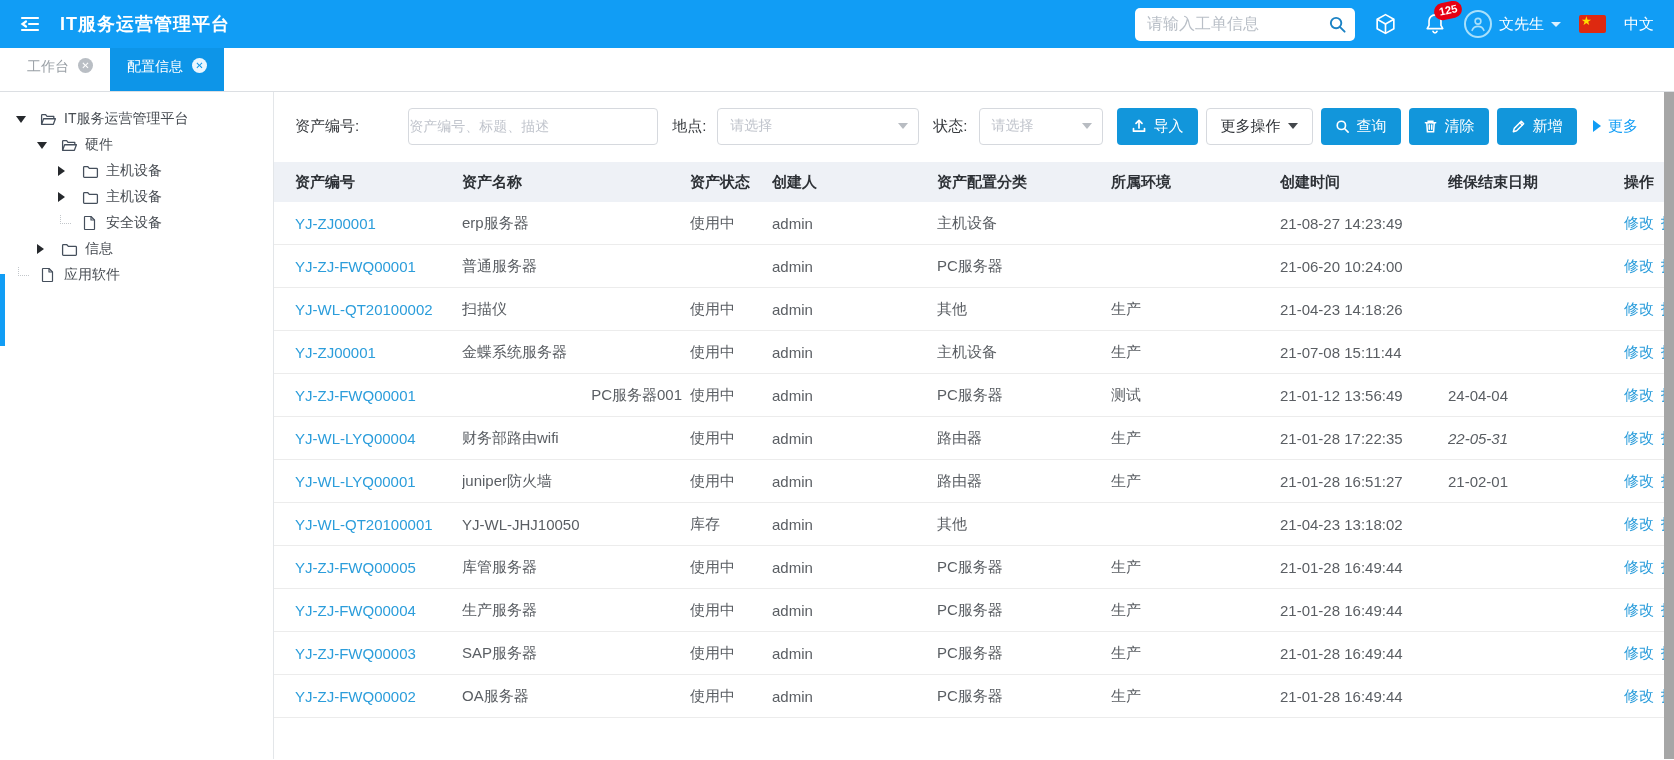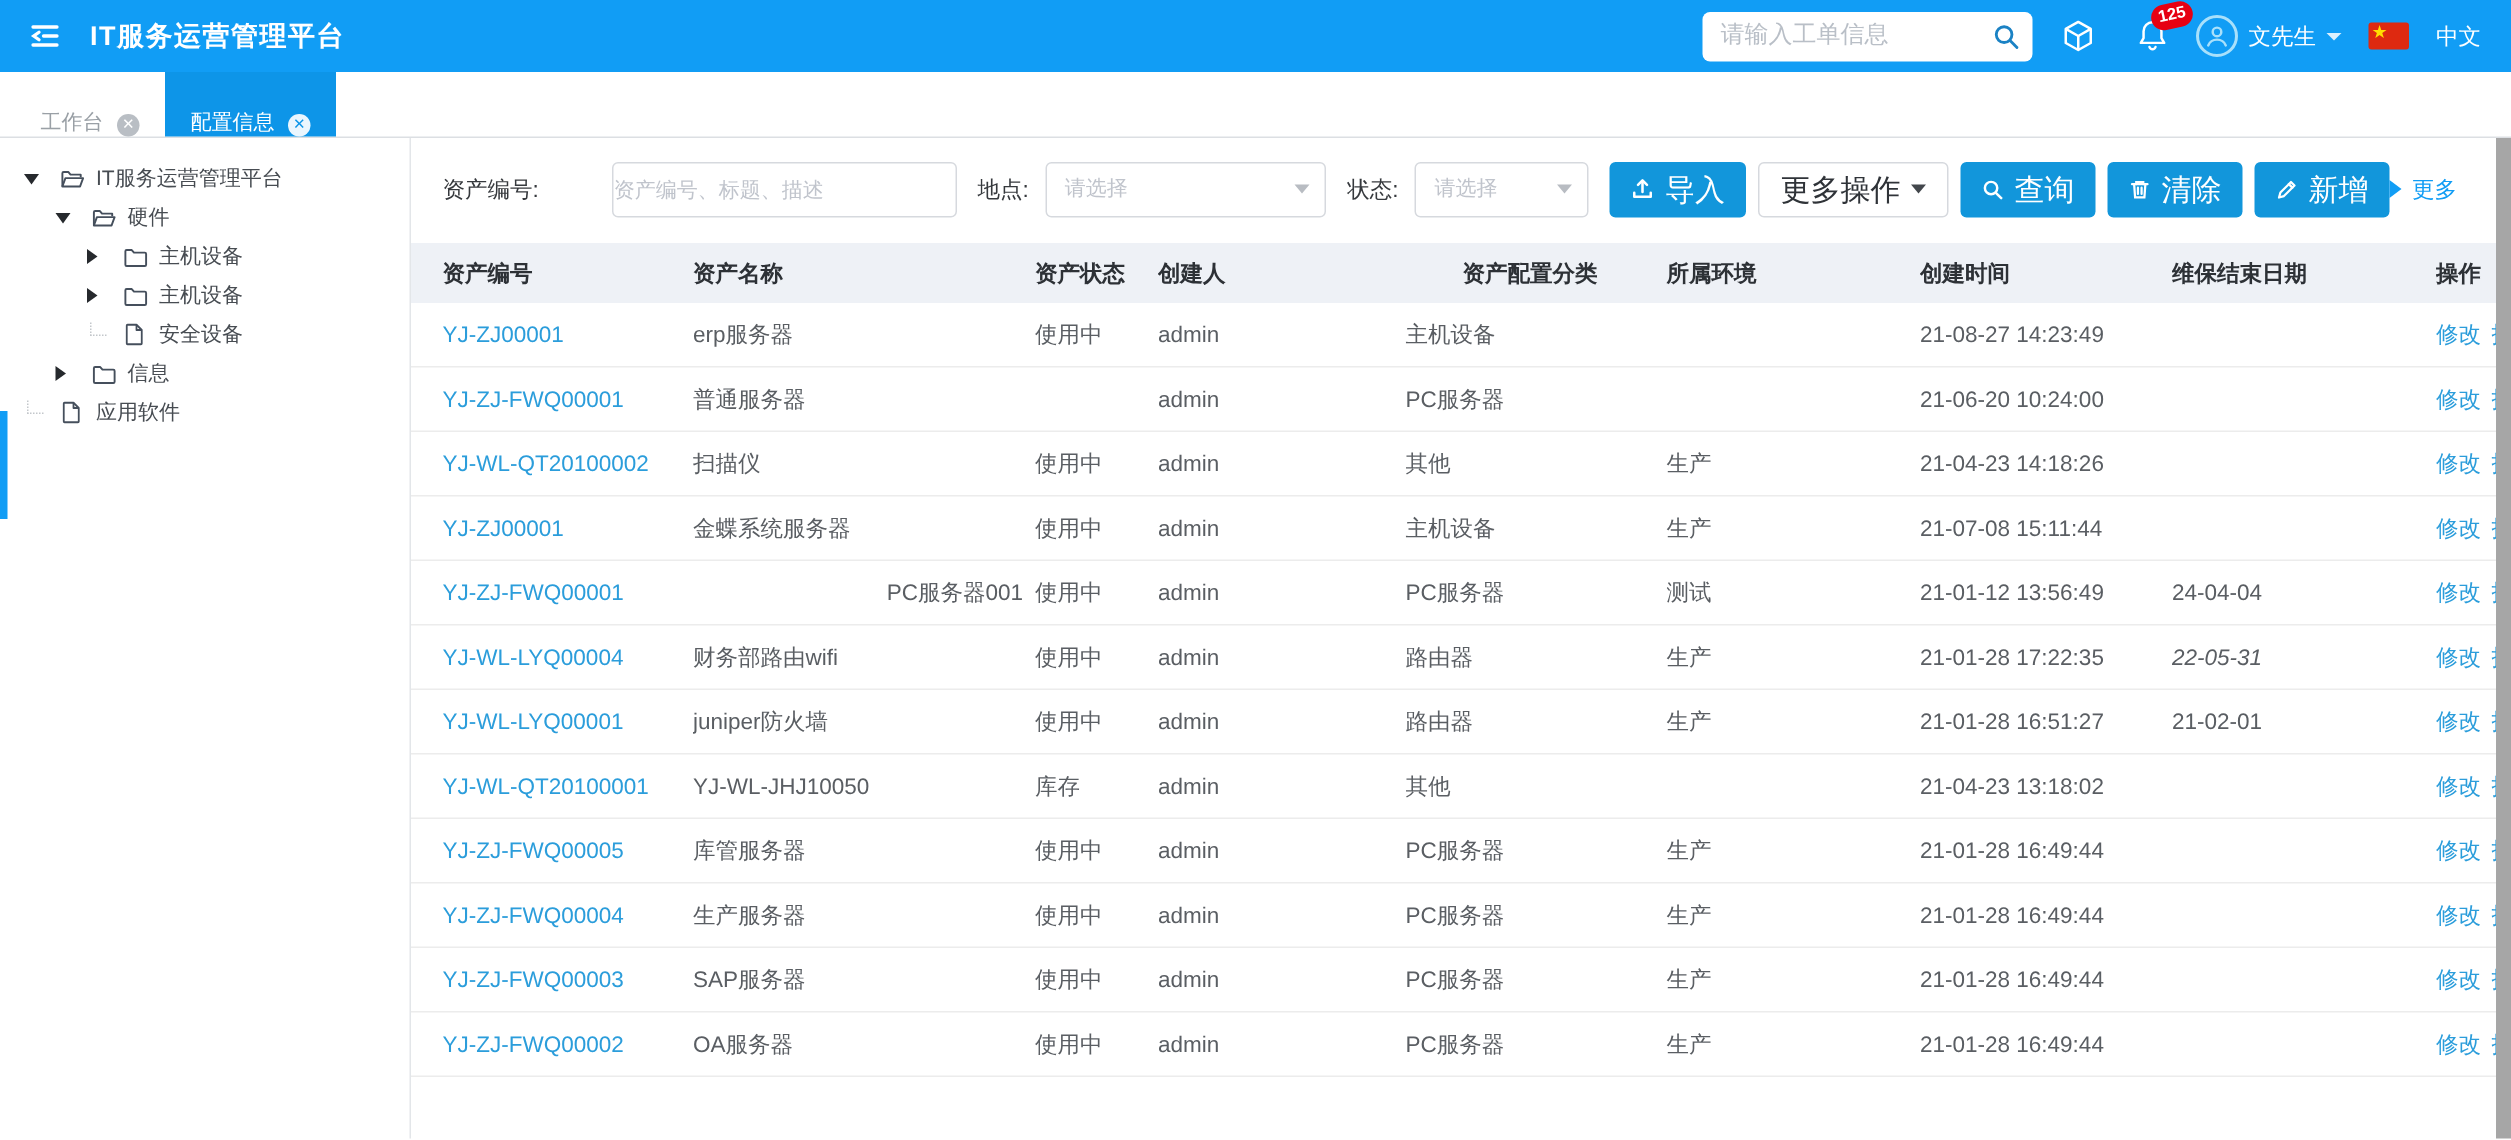--- a/index.html
+++ b/index.html
@@ -27,21 +27,21 @@
   .user-name { font-size:15px; }
   .caret-down-white { width:0; height:0; border-left:5px solid transparent;
             border-right:5px solid transparent; border-top:5px solid rgba(255,255,255,.85); }
   .flag { width:27px; height:18px; background:#de2910; border-radius:2px; position:relative; }
   .flag .star { position:absolute; left:2px; top:-1px; color:#ffde00; font-size:12px; }
   .lang { font-size:15px; }
 
   
   .tabbar { height:44px; background:#fff; border-bottom:1px solid #dcdfe3;
             display:flex; align-items:stretch; padding-left:10px; }
-  .tab { display:flex; align-items:flex-end; gap:9px; padding:0 17px;
+  .tab { display:flex; align-items:flex-start; gap:9px; padding:10px 17px;
          font-size:14px; color:#9aa0a6; cursor:pointer; }
   .tab .tab-close { width:15px; height:15px; border-radius:50%; background:#b9bec4;
          color:#fff; font-size:10px; line-height:15px; text-align:center; }
   .tab.active { background:#0d95e8; color:#fff; }
   .tab.active .tab-close { background:#eaf6fe; color:#0d95e8; }
 
   
   .main { display:flex; height:667px; position:relative; }
   .sidebar { width:273px; position:relative; padding-top:14px; flex:0 0 273px; }
   .side-scroll { position:absolute; left:0; top:182px; width:5px; height:72px;
@@ -64,21 +64,21 @@
   .text-input { width:250px; height:37px; border:1px solid #d6d9de; border-radius:4px;
                 padding:0 0; font-size:14px; color:#333; outline:none;margin-left:38px; }
   .text-input::placeholder { color:#c0c4cc; }
   .select { height:37px; border:1px solid #d6d9de; border-radius:4px; background:#fff;
             display:flex; align-items:center; justify-content:space-between;
             padding:0 10px 0 12px; font-size:14px; color:#c0c4cc; cursor:pointer; }
   .sel-caret { width:0; height:0; border-left:5px solid transparent;
                border-right:5px solid transparent; border-top:6px solid #b8bcc2; }
   .gap14 { width:14px; flex:0 0 14px; } .gap8 { width:8px; flex:0 0 8px; }
   .btn { height:37px; border:none; border-radius:4px; background:#1296db; color:#fff;
-         font-size:20px; display:inline-flex; align-items:center; gap:7px;
+         font-size:15px; display:inline-flex; align-items:center; gap:7px;
          padding:0 14px; cursor:pointer; font-family:inherit; white-space:nowrap; }
   .btn-plain { background:#fff; border:1px solid #d6d9de; color:#2f3338; }
   .dark-caret { width:0; height:0; border-left:5px solid transparent;
                 border-right:5px solid transparent; border-top:6px solid #43474c; }
   .more-link { margin-left:auto; margin-right:36px; display:flex; align-items:center;
                gap:7px; color:#119df5; font-size:15px; cursor:pointer; white-space:nowrap; }
   .tri-right-blue { width:0; height:0; border-top:6px solid transparent;
                border-bottom:6px solid transparent; border-left:8px solid #119df5; }
 
   
@@ -320,21 +320,21 @@
         <span>更多</span>
       </span>
     </div>
 
     <div class="table">
       <div class="thead" id="thead">
           <span class="th" style="width: 167px;">资产编号</span>
           <span class="th" style="width: 228px;">资产名称</span>
           <span class="th" style="width: 82px;">资产状态</span>
           <span class="th" style="width: 165px;">创建人</span>
-          <span class="th" style="width: 174px; text-align: center;">资产配置分类</span>
+          <span class="th" style="width: 174px;">资产配置分类</span>
           <span class="th" style="width: 169px;">所属环境</span>
           <span class="th" style="width: 168px;">创建时间</span>
           <span class="th" style="width: 176px;">维保结束日期</span>
           <span class="th cell-op" style="flex: 1 1 0%;">操作</span>
         </div>
       <div id="tbody">
           <div class="trow">
             <span class="td link" style="width: 167px;">YJ-ZJ00001</span>
             <span class="td" style="width: 228px;">erp服务器</span>
             <span class="td" style="width: 82px;">使用中</span>

